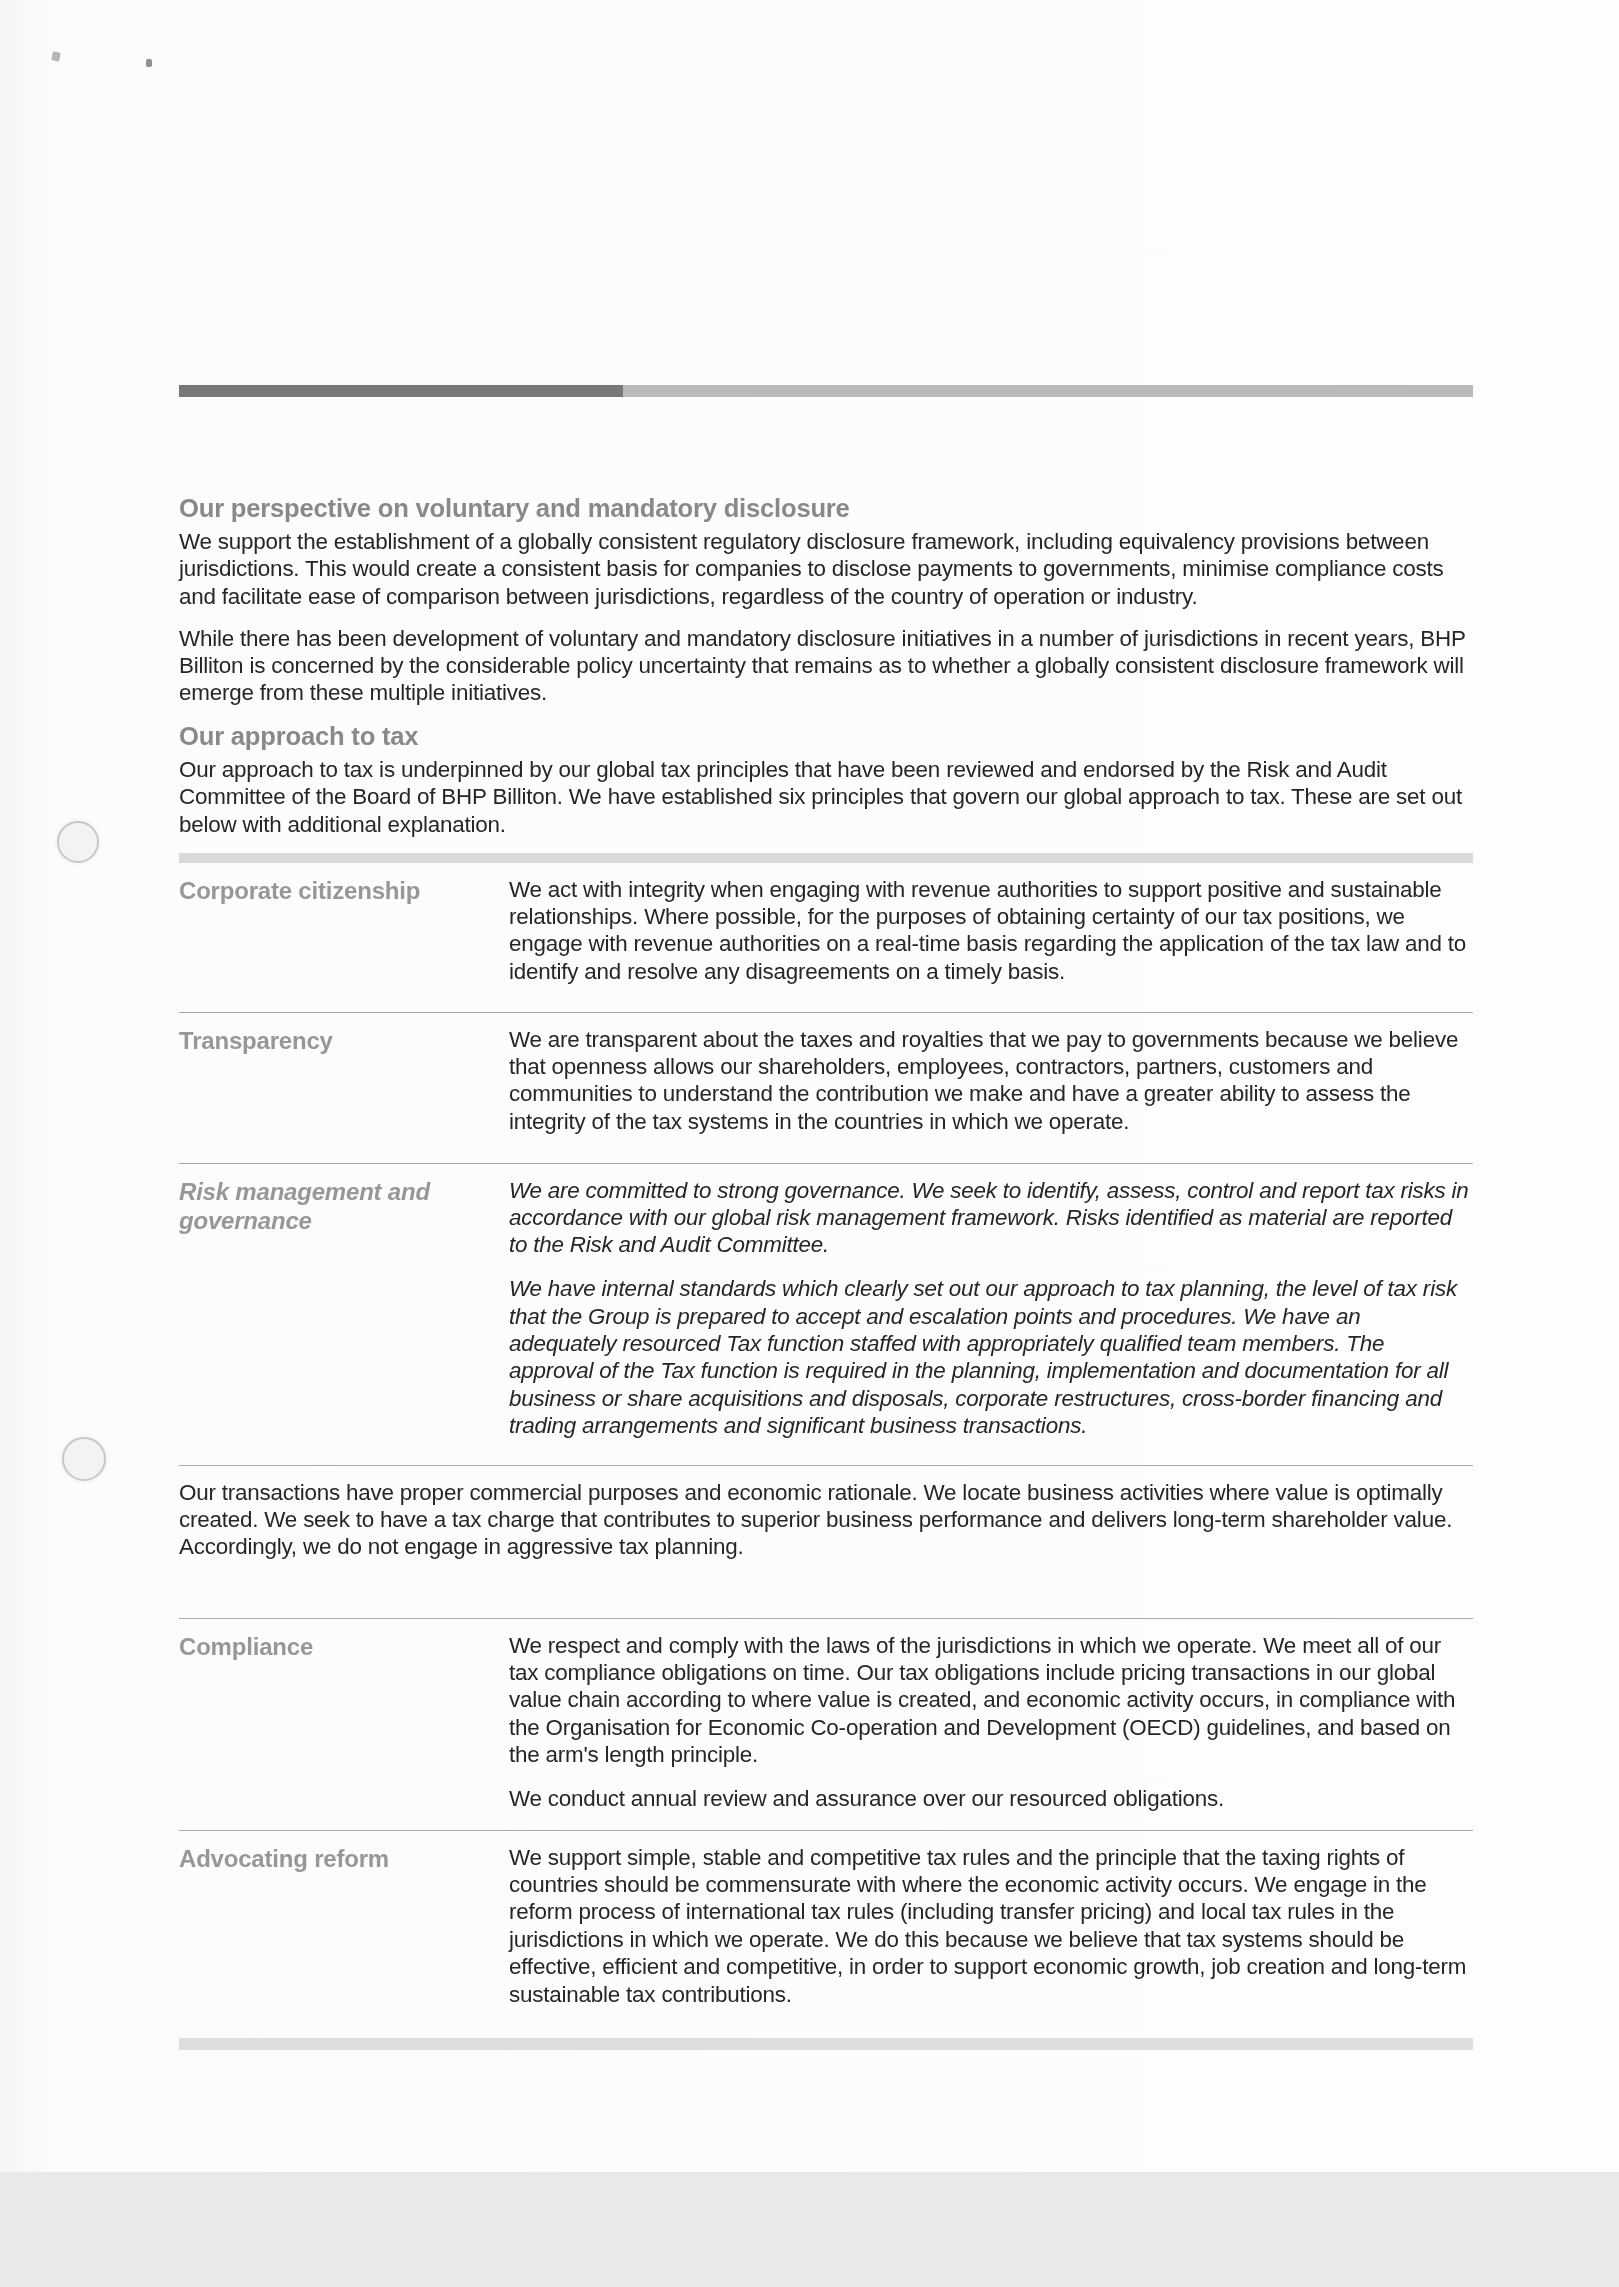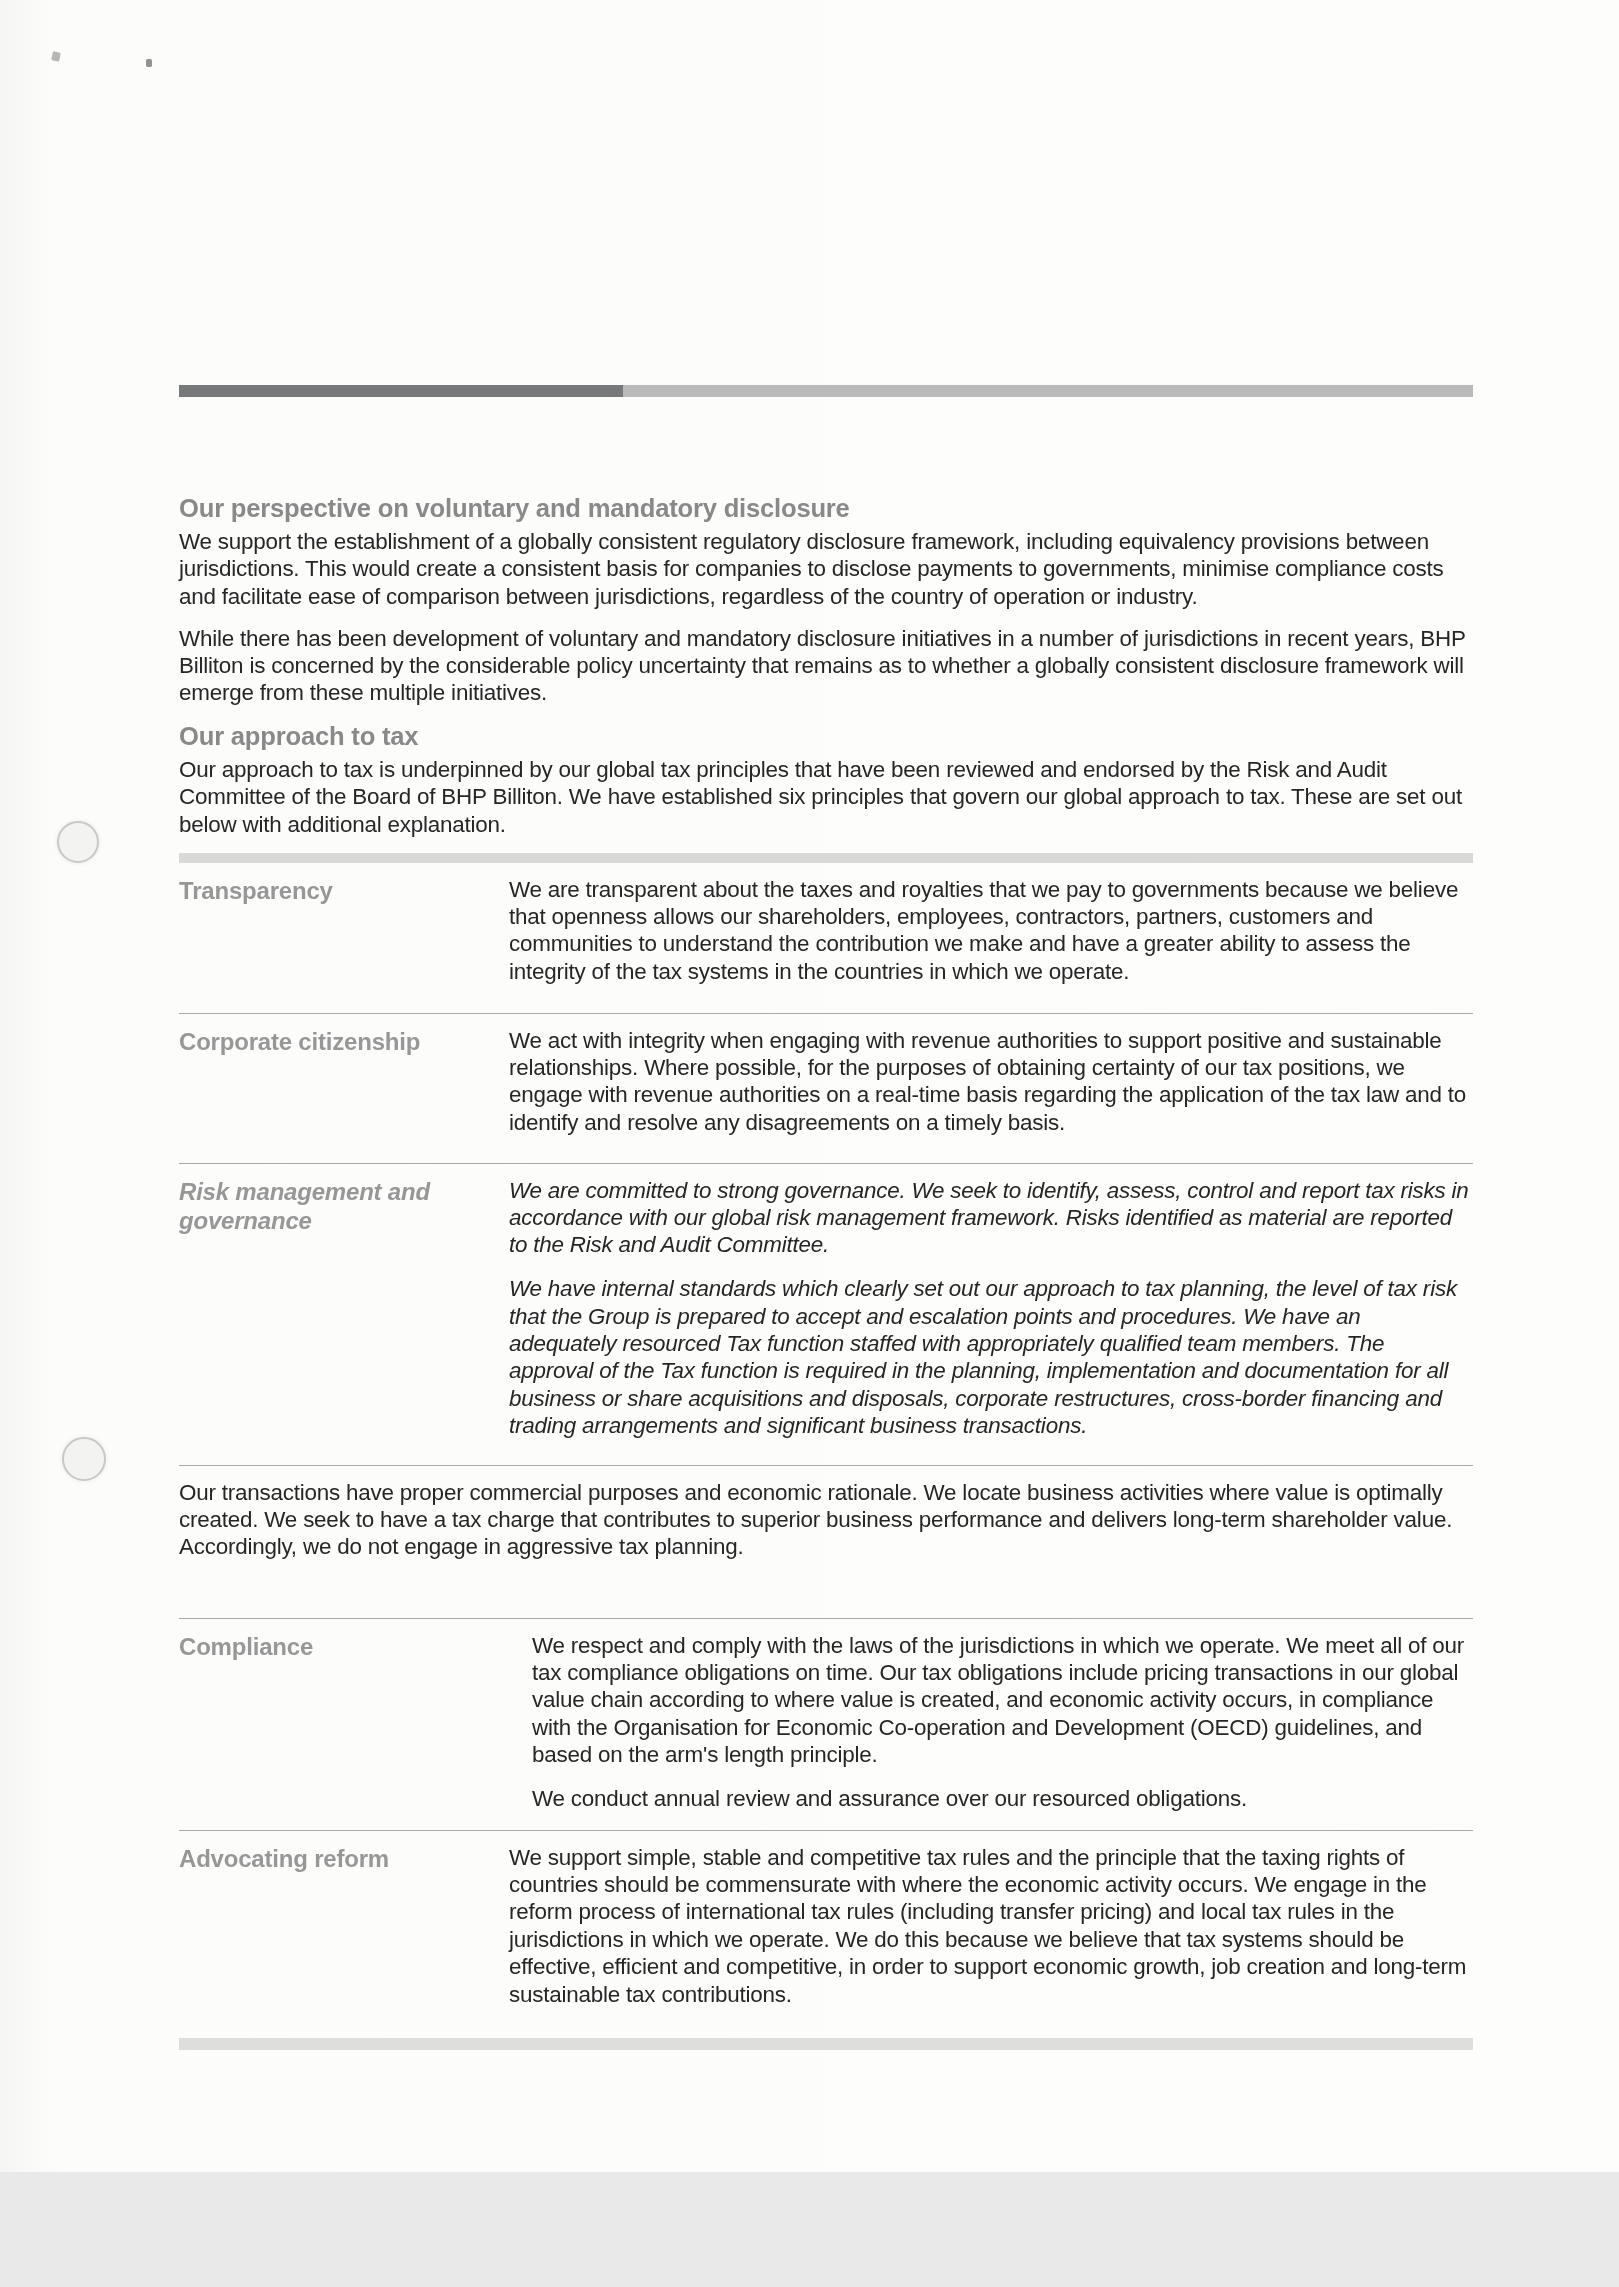--- a/index.html
+++ b/index.html
@@ -55,21 +55,21 @@
     color:#979797;letter-spacing:-0.2px;
     padding-right:27.4px;box-sizing:border-box;
   }
   .pbody{flex:1;}
   .pbody p{
     margin:0 0 16.4px 0;
     font-size:22.4px;line-height:27.4px;
     letter-spacing:-0.2px;color:#262626;
   }
   .r1{min-height:151px;} .r2{min-height:150px;} .r3{min-height:302px;font-style:italic;}
-  .r4{min-height:153px;} .r5{min-height:212px;gap:23px;} .r6{min-height:207px;}
+  .r4{min-height:153px;} .r5{min-height:212px;} .r6{min-height:207px;}
   .footer{
     position:absolute;right:136px;top:2191px;
     font-size:19px;color:#1d1d1d;letter-spacing:-0.2px;
     display:flex;align-items:baseline;
   }
   .footer .pageno{font-size:25px;font-weight:700;margin-left:11px;}
 </style>
 </head>
 <body>
 
@@ -90,31 +90,31 @@
     <h2>Our perspective on voluntary and mandatory disclosure</h2>
     <p>We support the establishment of a globally consistent regulatory disclosure framework, including equivalency provisions between jurisdictions. This would create a consistent basis for companies to disclose payments to governments, minimise compliance costs and facilitate ease of comparison between jurisdictions, regardless of the country of operation or industry.</p>
     <p>While there has been development of voluntary and mandatory disclosure initiatives in a number of jurisdictions in recent years, BHP Billiton is concerned by the considerable policy uncertainty that remains as to whether a globally consistent disclosure framework will emerge from these multiple initiatives.</p>
 
     <h2 class="h2-second">Our approach to tax</h2>
     <p>Our approach to tax is underpinned by our global tax principles that have been reviewed and endorsed by the Risk and Audit Committee of the Board of BHP Billiton. We have established six principles that govern our global approach to tax. These are set out below with additional explanation.</p>
 
     <div class="principles">
       <div class="table-top-bar"></div>
 
+      <div class="prow r2">
+        <div class="plabel">Corporate citizenship</div>
+        <div class="pbody">
+          <p>We act with integrity when engaging with revenue authorities to support positive and sustainable relationships. Where possible, for the purposes of obtaining certainty of our tax positions, we engage with revenue authorities on a real-time basis regarding the application of the tax law and to identify and resolve any disagreements on a timely basis.</p>
+        </div>
+      </div>
+
       <div class="prow r1">
         <div class="plabel">Transparency</div>
         <div class="pbody">
           <p>We are transparent about the taxes and royalties that we pay to governments because we believe that openness allows our shareholders, employees, contractors, partners, customers and communities to understand the contribution we make and have a greater ability to assess the integrity of the tax systems in the countries in which we operate.</p>
-        </div>
-      </div>
-
-      <div class="prow r2">
-        <div class="plabel">Corporate citizenship</div>
-        <div class="pbody">
-          <p>We act with integrity when engaging with revenue authorities to support positive and sustainable relationships. Where possible, for the purposes of obtaining certainty of our tax positions, we engage with revenue authorities on a real-time basis regarding the application of the tax law and to identify and resolve any disagreements on a timely basis.</p>
         </div>
       </div>
 
       <div class="prow r3">
         <div class="plabel">Risk management and governance</div>
         <div class="pbody">
           <p>We are committed to strong governance. We seek to identify, assess, control and report tax risks in accordance with our global risk management framework. Risks identified as material are reported to the Risk and Audit Committee.</p>
           <p>We have internal standards which clearly set out our approach to tax planning, the level of tax risk that the Group is prepared to accept and escalation points and procedures. We have an adequately resourced Tax function staffed with appropriately qualified team members. The approval of the Tax function is required in the planning, implementation and documentation for all business or share acquisitions and disposals, corporate restructures, cross-border financing and trading arrangements and significant business transactions.</p>
         </div>
       </div>

